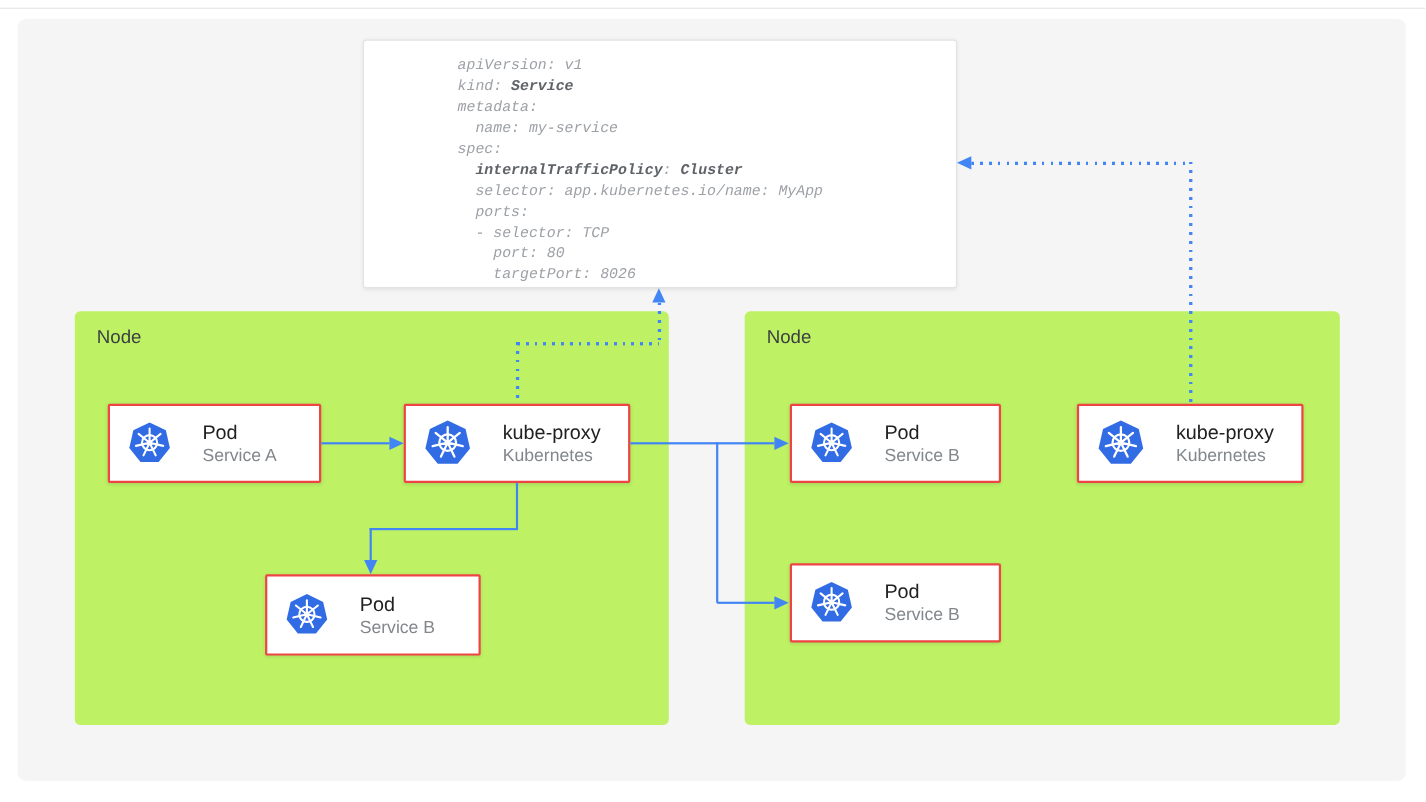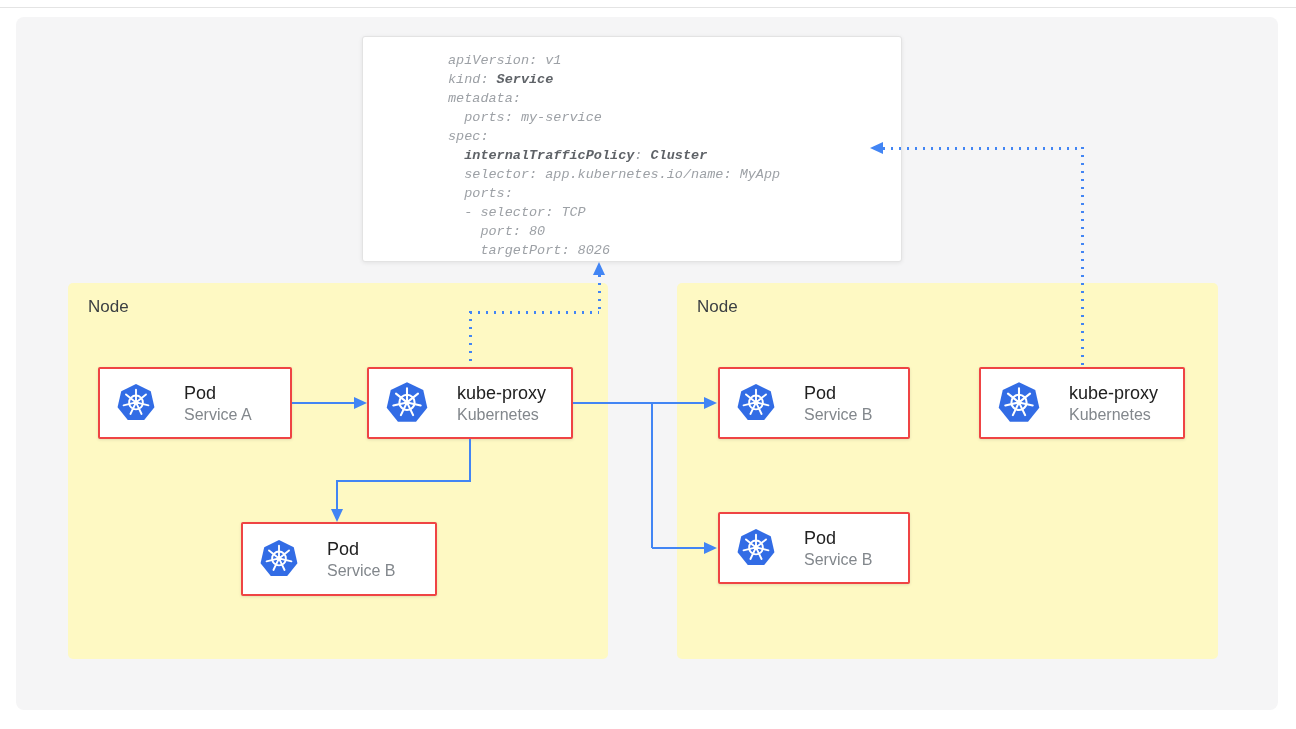--- a/index.html
+++ b/index.html
@@ -12,31 +12,30 @@
   .canvas {
     position:absolute; left:16px; top:17px; width:1262px; height:693px;
     background:#f5f5f6; border-radius:8px;
   }
   
   .yaml-card {
     position:absolute; left:314px; top:19px; width:540px; height:226px;
     background:#ffffff; border:1px solid #e3e3e3; border-radius:3px;
     box-shadow:0 1px 4px rgba(0,0,0,.08);
     padding:14px 0 0 85px;
-    margin-left:32px;
   }
   .code-line {
     font-family:"Liberation Mono","DejaVu Sans Mono",monospace;
     font-style:italic; font-size:13.5px; line-height:19px;
     color:#9da1a6; white-space:pre;
   }
   .code-line .b { font-weight:bold; color:#5f6368; }
   
   .node {
-    position:absolute; background:#fef9c3; border-radius:5px;
+    position:absolute; background:#bef264; border-radius:5px;
   }
   .node-left  { left:52px;  top:266px; width:540px; height:376px; }
   .node-right { left:661px; top:266px; width:541px; height:376px; }
   .node-label {
     position:absolute; left:20px; top:14px;
     font-size:17px; color:#3c4043;
   }
   
   .card {
     position:absolute; background:#ffffff; border:2px solid #ef4444;
@@ -85,21 +84,21 @@
       <div class="node-label">Node</div>
     </div>
     <div class="node node-right">
       <div class="node-label">Node</div>
     </div>
 
     <div class="yaml-card">
       <div class="code-line"><span>apiVersion: v1</span></div>
       <div class="code-line"><span>kind: </span><span class="b">Service</span></div>
       <div class="code-line"><span>metadata:</span></div>
-      <div class="code-line"><span>  ports: my-service</span></div>
+      <div class="code-line"><span>  name: my-service</span></div>
       <div class="code-line"><span>spec:</span></div>
       <div class="code-line"><span>  </span><span class="b">internalTrafficPolicy</span><span>: </span><span class="b">Cluster</span></div>
       <div class="code-line"><span>  selector: app.kubernetes.io/name: MyApp</span></div>
       <div class="code-line"><span>  ports:</span></div>
       <div class="code-line"><span>  - selector: TCP</span></div>
       <div class="code-line"><span>    port: 80</span></div>
       <div class="code-line"><span>    targetPort: 8026</span></div>
     </div>
 
     <div class="card" style="left:82px; top:350px; width:194px; height:72px;">

